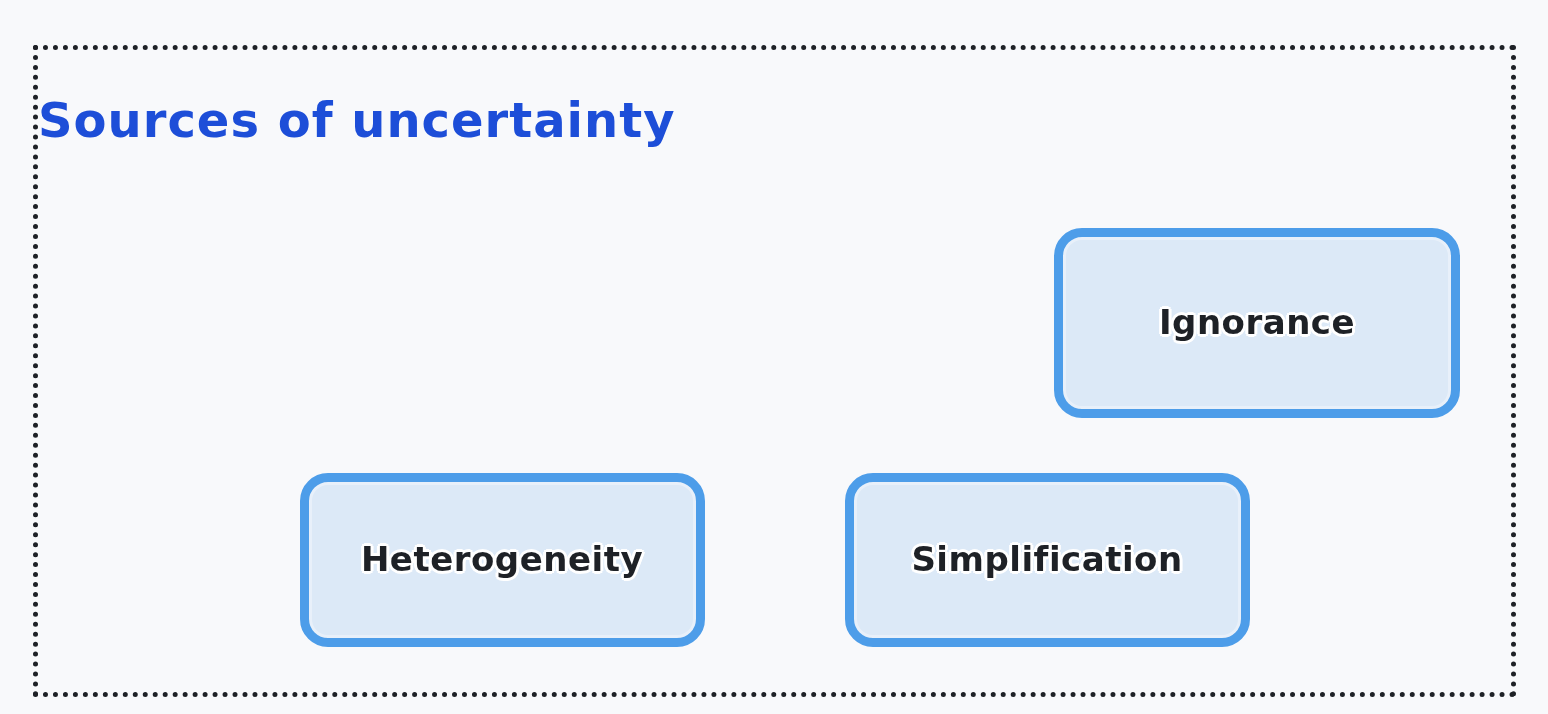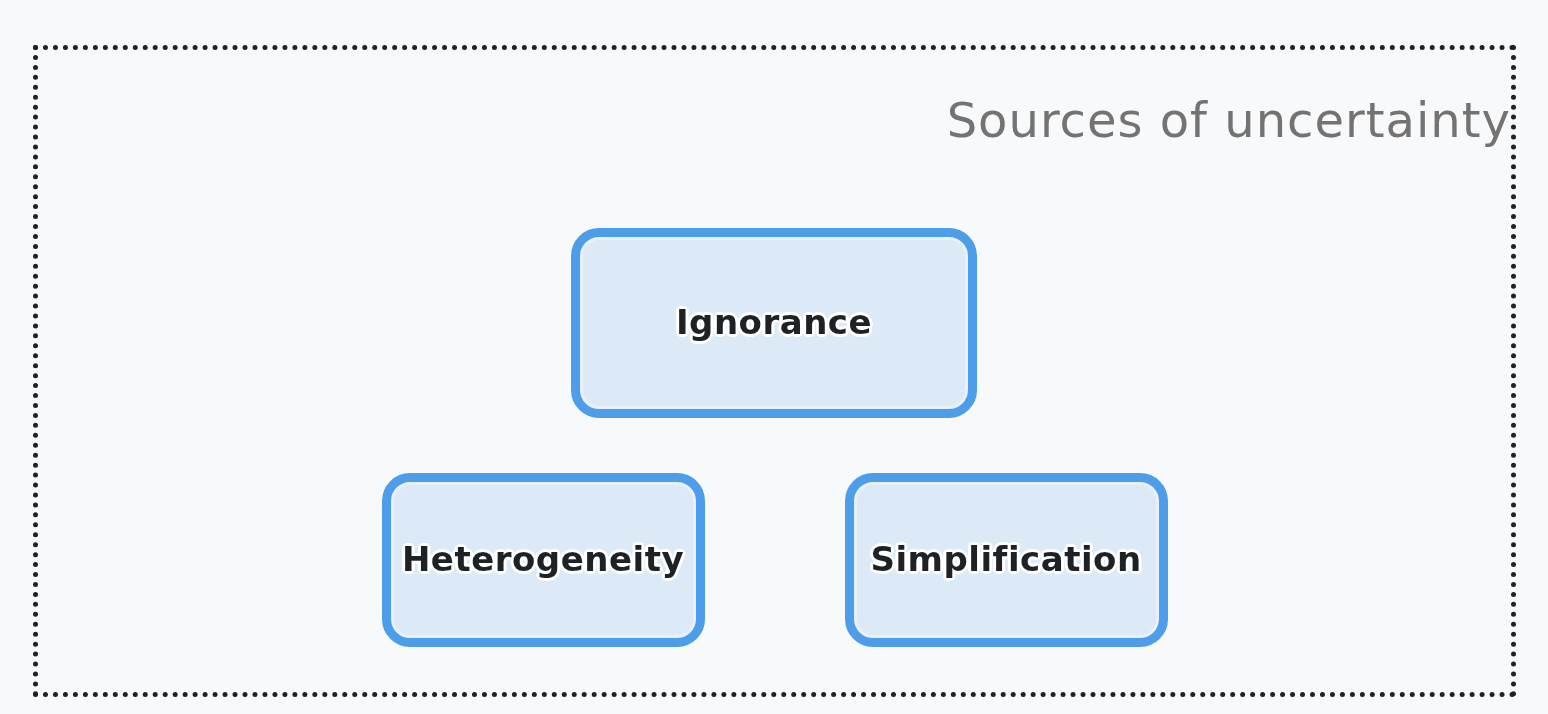--- a/index.html
+++ b/index.html
@@ -18,38 +18,38 @@
     width: 1483px;
     height: 652px;
     box-sizing: border-box;
     border: 5px dotted #1e2126;
   }
   .title {
     position: absolute;
     top: 42px;
     left: 0;
     width: 100%;
-    text-align: right;
+    text-align: left;
     font-size: 48px;
-    font-weight: 400;
+    font-weight: 700;
     letter-spacing: 1px;
-    color: #737373;
+    color: #1d4ed8;
     text-shadow:
       -2px -2px 0 #f8f9fb, 2px -2px 0 #f8f9fb,
       -2px  2px 0 #f8f9fb, 2px  2px 0 #f8f9fb;
   }
   .row {
     position: absolute;
     display: flex;
   }
   .row-1 {
     top: 178px;
     left: 50px;
     right: 51px;
-    justify-content: center;
+    justify-content: flex-end;
   }
   .row-2 {
     top: 423px;
     left: 0;
     right: 0;
     justify-content: center;
     gap: 140px;
   }
   .box {
     box-sizing: border-box;
@@ -67,21 +67,21 @@
     line-height: 1.7;
     letter-spacing: 0.5px;
     color: #1e2126;
     text-shadow:
       -2px -2px 0 #ffffff, 2px -2px 0 #ffffff,
       -2px  2px 0 #ffffff, 2px  2px 0 #ffffff,
       -3px  0   0 #ffffff, 3px  0   0 #ffffff,
        0   -3px 0 #ffffff, 0    3px 0 #ffffff;
   }
   .row-1 .box { width: 406px; height: 190px; }
-  .row-2 .box { width: 323px; height: 174px; }
+  .row-2 .box { width: 405px; height: 174px; }
 </style>
 </head>
 <body>
 
 <div class="frame">
   <div class="title">Sources of uncertainty</div>
 
   <div class="row row-1">
     <div class="box">Ignorance</div>
   </div>

